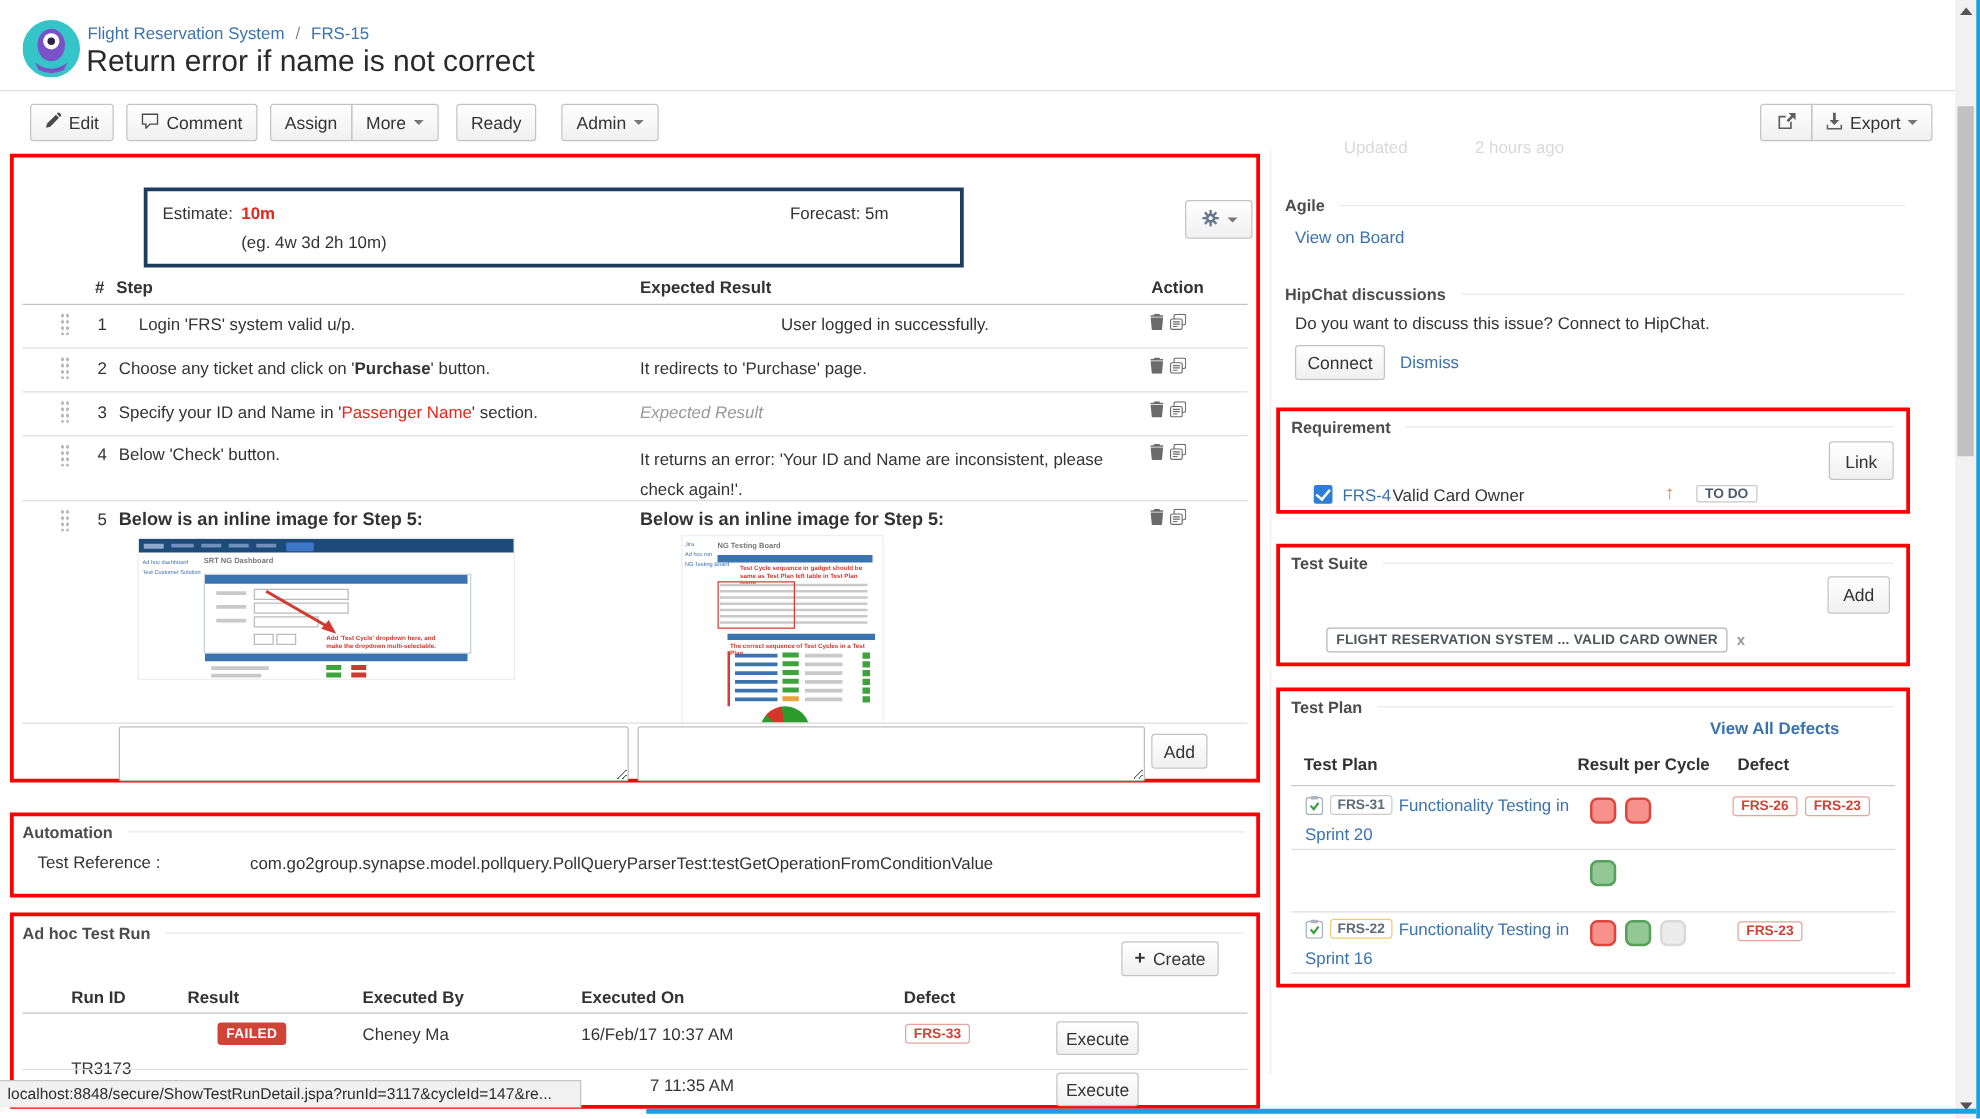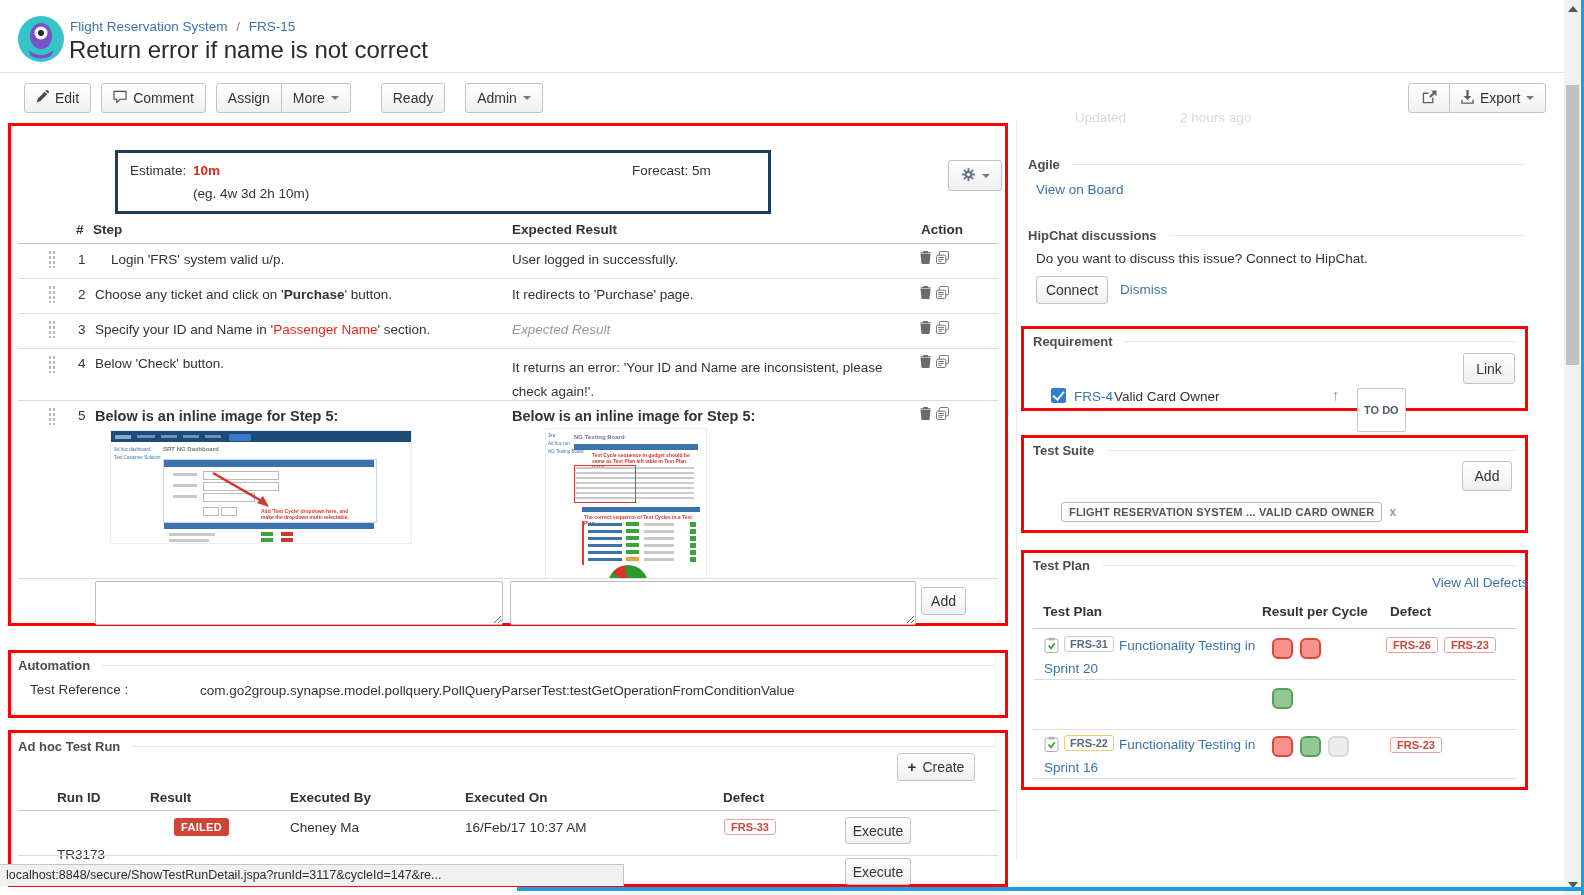--- a/index.html
+++ b/index.html
@@ -24,26 +24,26 @@
   .icon-btn-cell{display:inline-flex;gap:5px;}
   .failed-badge{background:#d04437;color:#fff;font-weight:bold;font-size:11px;padding:3px 7px;border-radius:3px;letter-spacing:.3px;}
   .dbadge{border:1px solid #e4a59d;color:#cf4437;background:#fff;font-weight:bold;font-size:11px;padding:1px 6px;border-radius:3px;}
   .kbadge{border:1px solid #ccc;color:#5e6c7a;background:#fff;font-weight:bold;font-size:11px;padding:1px 5px;border-radius:3px;margin:0 5px;vertical-align:2px;}
   .kbadge[data-kstyle="green"]{border-color:#abd1ab;}
   .kbadge[data-kstyle="yellow"]{border-color:#ecce75;}
   .sq{width:21px;height:21px;border-radius:6px;display:inline-block;margin-right:7px;border:2px solid;box-sizing:border-box;cursor:pointer;}
   .sq-red{background:#f7918c;border-color:#de453c;}
   .sq-green{background:#93c794;border-color:#56a05a;}
   .sq-gray{background:#ececec;border-color:#d9d9d9;}
-  .todo-badge{border:1px solid #c9c9c9;color:#4b5a6b;background:#fff;font-weight:bold;font-size:11px;padding:15px 6px;border-radius:2px;}
+  .todo-badge{border:1px solid #c9c9c9;color:#4b5a6b;background:#fff;font-weight:bold;font-size:11px;padding:0 6px;border-radius:2px;}
   .chip{border:1px solid #b5b5b5;border-radius:3px;color:#4f565c;background:#fff;font-weight:bold;font-size:11px;padding:3px 7px;letter-spacing:.2px;}
   .bluecheck{width:15px;height:15px;background:#2c7ed6;border-radius:2px;display:inline-block;position:relative;}
   .bluecheck::after{content:"";position:absolute;left:4px;top:1px;width:5px;height:9px;border:solid #fff;border-width:0 2px 2px 0;transform:rotate(40deg);}
   textarea{border:1px solid #bdbdbd;border-radius:2px;resize:both;font-family:"Liberation Sans",sans-serif;}
-  .statusbar{position:absolute;left:0;top:864px;width:624px;height:22px;background:#f1f1f1;border:1px solid #c4c4c4;border-left:none;border-bottom:none;box-sizing:border-box;font-size:12.5px;color:#2d2d2d;padding:3px 0 0 6px;}
+  .statusbar{position:absolute;left:0;top:864px;width:465px;height:22px;background:#f1f1f1;border:1px solid #c4c4c4;border-left:none;border-bottom:none;box-sizing:border-box;font-size:12.5px;color:#2d2d2d;padding:3px 0 0 6px;}
   .scroll-track{position:absolute;left:1564px;top:0;width:17px;height:895px;background:#f1f1f1;}
   .scroll-thumb{position:absolute;left:1566px;top:85px;width:13px;height:280px;background:#c1c1c1;}
   .tri-up{position:absolute;left:1568px;top:6px;width:0;height:0;border-left:5px solid transparent;border-right:5px solid transparent;border-bottom:6px solid #555;}
   .tri-down{position:absolute;left:1568px;top:882px;width:0;height:0;border-left:5px solid transparent;border-right:5px solid transparent;border-top:6px solid #555;}
   .edge-right{position:absolute;left:1581px;top:0;width:3px;height:895px;background:#1ba1e2;}
   .edge-bottom{position:absolute;left:517px;top:887px;width:1064px;height:4px;background:#1ba1e2;}
   .mini{position:absolute;background:#fff;overflow:hidden;border:1px solid #eee;}
   .mini .bar{position:absolute;background:#3b73af;}
   .mini .gline{position:absolute;background:#c9c9c9;height:3px;}
   .mini .redtxt{position:absolute;color:#d23a2f;font-size:5px;line-height:6px;font-weight:bold;}
@@ -92,21 +92,21 @@
     </button>
     <span class="btn-group">
       <button class="btn">
           <span>Assign</span>
         </button>
       <button class="btn">
           <span>More</span>
           <span class="caret"></span>
         </button>
     </span>
-    <button class="btn" style="margin-left:20px;text-align:center;">
+    <button class="btn" style="margin-left:4px;text-align:center;">
         <span>Ready</span>
       </button>
     <button class="btn" style="margin-left:10px;">
         <span>Admin</span>
         <span class="caret"></span>
       </button>
   </div>
   <div class="abs btn-group" style="left:1408px;top:83px;">
     <button class="btn" style="width:42px;">
       <span><svg width="15" height="14" viewBox="0 0 16 15">
@@ -156,21 +156,21 @@
   <span class="abs colhead" style="left:76px;top:222px;">#</span>
   <span class="abs colhead" style="left:93px;top:222px;">Step</span>
   <span class="abs colhead" style="left:512px;top:222px;">Expected Result</span>
   <span class="abs colhead" style="left:921px;top:222px;">Action</span>
   <div class="hline" style="left:18px;top:243px;width:980px;background:#c3c3c3;"></div>
 
   
   <span class="abs drag" style="left:48px;top:250px;"></span>
   <span class="abs" style="left:78px;top:252px;">1</span>
   <span class="abs" style="left:95px;top:252px;width:400px;margin-left:16px;">Login 'FRS' system valid u/p.</span>
-  <span class="abs" style="left:512px;top:252px;width:392px;">User logged in successfully.</span>
+  <span class="abs" style="left:512px;top:252px;width:392px;text-align:center;">User logged in successfully.</span>
   <span class="abs icon-btn-cell" style="left:920px;top:251px;">
     <span><svg width="11" height="13" viewBox="0 0 11 13">
           <path fill="#6b6b6b" d="M0.5 3h10l-.9 9.3c0 .4-.3.7-.7.7H2.1c-.4 0-.7-.3-.7-.7L0.5 3zM3.5 0h4l.6 1.2h2.4v1.2H0.5V1.2h2.4L3.5 0z"></path>
         </svg></span>
     <span><svg width="13" height="13" viewBox="0 0 14 14">
           <g fill="none" stroke="#6b6b6b">
             <rect x="3.5" y="0.5" width="10" height="9" rx="1.5"></rect>
             <rect x="0.5" y="4.5" width="10" height="9" rx="1.5" fill="#fff"></rect>
             <path d="M2.5 7h6M2.5 9h6M2.5 11h4"></path>
           </g>
@@ -424,21 +424,21 @@
   <span class="abs" style="left:1061px;top:502px;display:inline-flex;align-items:center;gap:7px;">
     <span class="chip">FLIGHT RESERVATION SYSTEM ... VALID CARD OWNER</span>
     <span style="color:#999;font-weight:bold;font-size:12px;cursor:pointer;">x</span>
   </span>
 
   
   <div class="redbox" style="left:1021px;top:550px;width:507px;height:240px;"></div>
   <div class="sec-h" style="left:1033px;top:558px;width:482px;">
       <span>Test Plan</span>
     </div>
-  <a class="abs sb-link" style="left:1432px;top:575px;">View All Defects</a>
+  <a class="abs sb-link" style="left:1368px;top:575px;font-weight:bold;">View All Defects</a>
   <span class="abs colhead" style="left:1043px;top:604px;">Test Plan</span>
   <span class="abs colhead" style="left:1262px;top:604px;">Result per Cycle</span>
   <span class="abs colhead" style="left:1390px;top:604px;">Defect</span>
   <div class="hline" style="left:1033px;top:628px;width:483px;background:#c9c9c9;"></div>
 
   
   <div class="abs plan-title" style="left:1044px;top:634px;">
     <span style="vertical-align:-3px;"><svg width="15" height="16" viewBox="0 0 15 16">
           <rect x="1" y="2" width="13" height="13.5" rx="2" fill="#fff" stroke="#a7b0ba"></rect>
           <rect x="4.5" y="0.8" width="6" height="2.8" rx="1" fill="#aab3bd"></rect>

